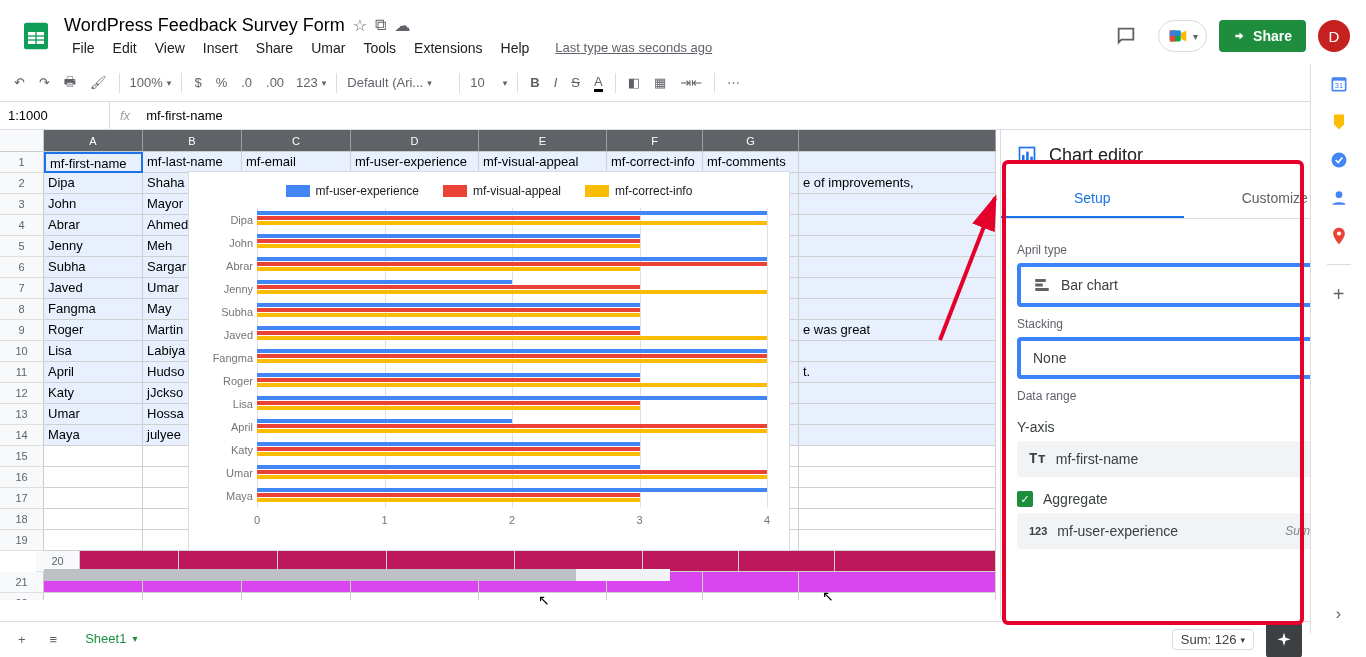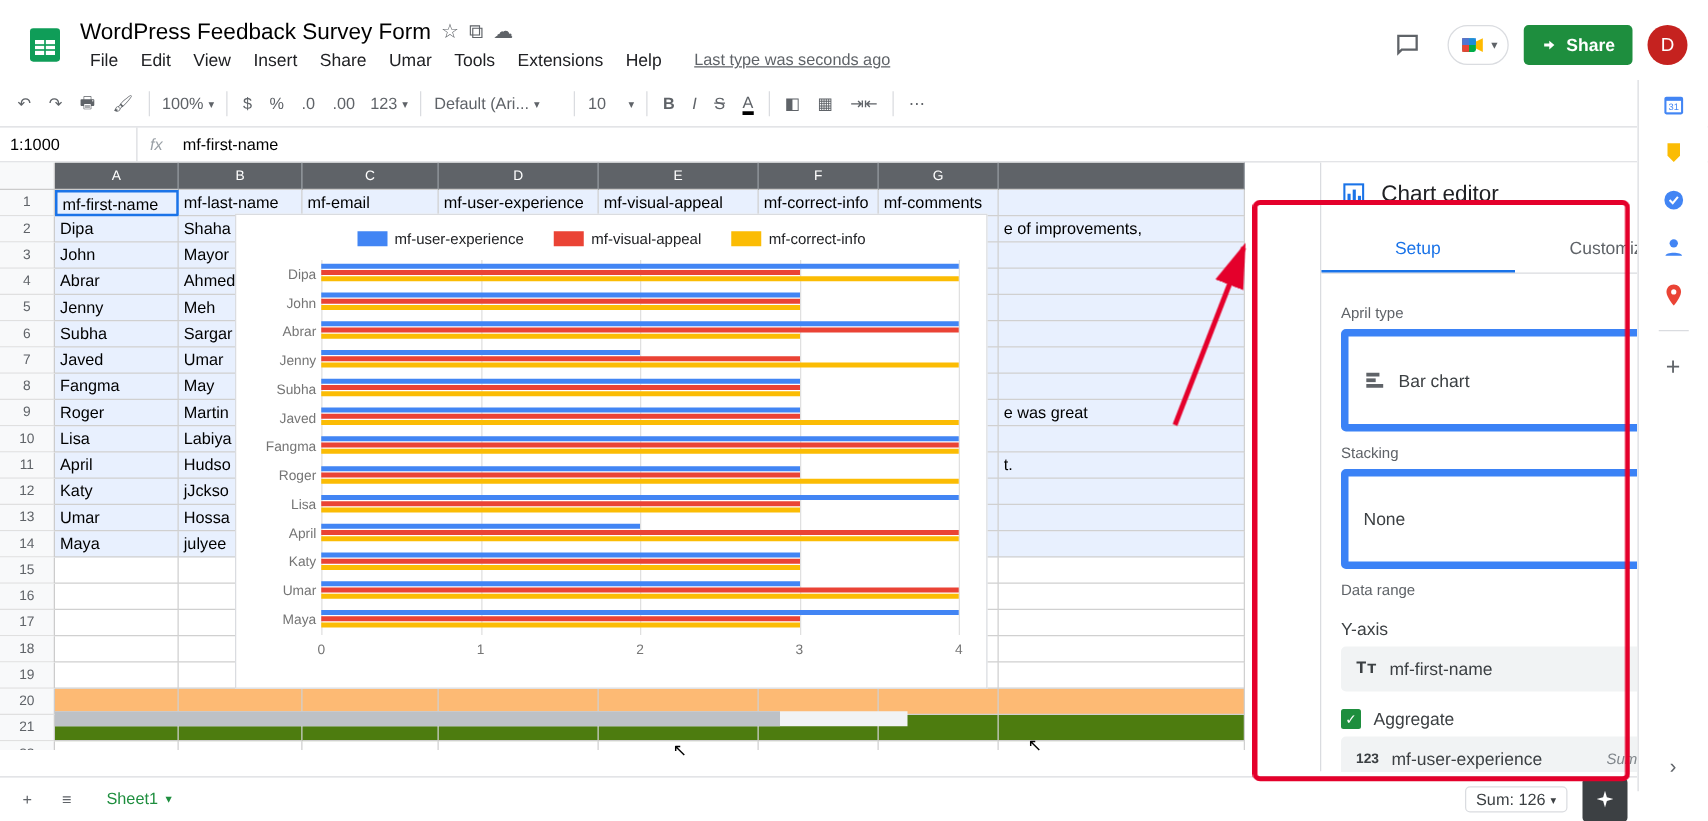--- a/index.html
+++ b/index.html
@@ -62,32 +62,32 @@
 .chart-legend { display:flex; justify-content:center; gap:24px; font-size:12px; color:#202124; margin-bottom:10px; }
 .leg-item { display:flex; align-items:center; gap:6px; }
 .leg-sw { width:24px; height:12px; }
 .chart-body { position:relative; height:300px; margin-left:56px; margin-right:10px; }
 .bar { position:absolute; height:4px; left:0; }
 .ylabel { position:absolute; left:-56px; width:52px; text-align:right; font-size:11px; color:#757575; transform:translateY(-6px); }
 .xtick { position:absolute; font-size:11px; color:#757575; transform:translateX(-50%); }
 .gridline { position:absolute; top:0; bottom:0; width:1px; background:#e0e0e0; }
 
 
-.editor { width:310px; border-left:1px solid #dadce0; background:#fff; display:flex; flex-direction:column; overflow:hidden; position:relative; }
+.editor { width:366px; border-left:1px solid #dadce0; background:#fff; display:flex; flex-direction:column; overflow:hidden; position:relative; }
 .editor-hdr { display:flex; align-items:center; padding:14px 16px; gap:12px; }
 .editor-hdr svg { width:20px; height:20px; }
 .editor-title { font-size:18px; color:#202124; flex:1; }
 .editor-close { font-size:18px; color:#5f6368; cursor:pointer; }
 .editor-tabs { display:flex; border-bottom:1px solid #dadce0; }
 .etab { flex:1; text-align:center; padding:10px; font-size:14px; color:#5f6368; cursor:pointer; }
 .etab.active { color:#1a73e8; border-bottom:2px solid #1a73e8; font-weight:500; }
 .editor-body { flex:1; overflow-y:auto; padding:14px 16px; font-size:13px; color:#5f6368; position:relative; }
 .editor-body::-webkit-scrollbar{width:6px;}
 .ed-label { font-size:12px; color:#5f6368; margin:10px 0 6px; }
-.ed-select { border:6px solid #3b82f6; border-radius:4px; padding:26px 12px; display:flex; align-items:center; gap:10px; color:#3c4043; font-size:14px; cursor:pointer; position:relative; }
+.ed-select { border:4px solid #3b82f6; border-radius:4px; padding:9px 12px; display:flex; align-items:center; gap:10px; color:#3c4043; font-size:14px; cursor:pointer; position:relative; }
 .ed-select .caret { margin-left:auto; font-size:10px; color:#5f6368; }
 .ed-field { border-bottom:1px solid #dadce0; padding:6px 0; display:flex; align-items:center; color:#3c4043; font-size:14px; }
 .ed-chip { background:#f1f3f4; border-radius:4px; padding:10px 12px; display:flex; align-items:center; gap:10px; color:#3c4043; font-size:14px; margin-top:6px; }
 .ed-chip .dots { margin-left:auto; color:#5f6368; }
 .ed-check { display:flex; align-items:center; gap:10px; margin-top:14px; color:#3c4043; font-size:14px; }
 .checkbox { width:16px; height:16px; background:#1e8e3e; border-radius:2px; display:flex; align-items:center; justify-content:center; color:#fff; font-size:11px; }
 .series-row { display:flex; align-items:center; justify-content:space-between; margin-top:18px; font-size:14px; color:#3c4043; }
 .sum-pill { border:1px solid #dadce0; border-radius:4px; padding:4px 8px; font-size:13px; display:flex; align-items:center; gap:4px; }
 .red-box { position:absolute; border:4px solid #e4002b; border-radius:6px; pointer-events:none; z-index:20; }
 .arrow { position:absolute; z-index:21; }
@@ -439,32 +439,32 @@
             <div class="rowh">19</div>
             <div class="cell c1"></div>
             <div class="cell c2"></div>
             <div class="cell c3"></div>
             <div class="cell c4"></div>
             <div class="cell c5"></div>
             <div class="cell c6"></div>
             <div class="cell c7"></div>
             <div class="cell c8"></div>
           </div>
-          <div class="row" style="background: #fdba74;">
+          <div class="row" style="background: #be185d; margin-left: 36px;">
             <div class="rowh">20</div>
             <div class="cell c1"></div>
             <div class="cell c2"></div>
             <div class="cell c3"></div>
             <div class="cell c4"></div>
             <div class="cell c5"></div>
             <div class="cell c6"></div>
             <div class="cell c7"></div>
             <div class="cell c8"></div>
           </div>
-          <div class="row" style="background: #4d7c0f;">
+          <div class="row" style="background: #d946ef;">
             <div class="rowh">21</div>
             <div class="cell c1"></div>
             <div class="cell c2"></div>
             <div class="cell c3"></div>
             <div class="cell c4"></div>
             <div class="cell c5"></div>
             <div class="cell c6"></div>
             <div class="cell c7"></div>
             <div class="cell c8"></div>
           </div>

